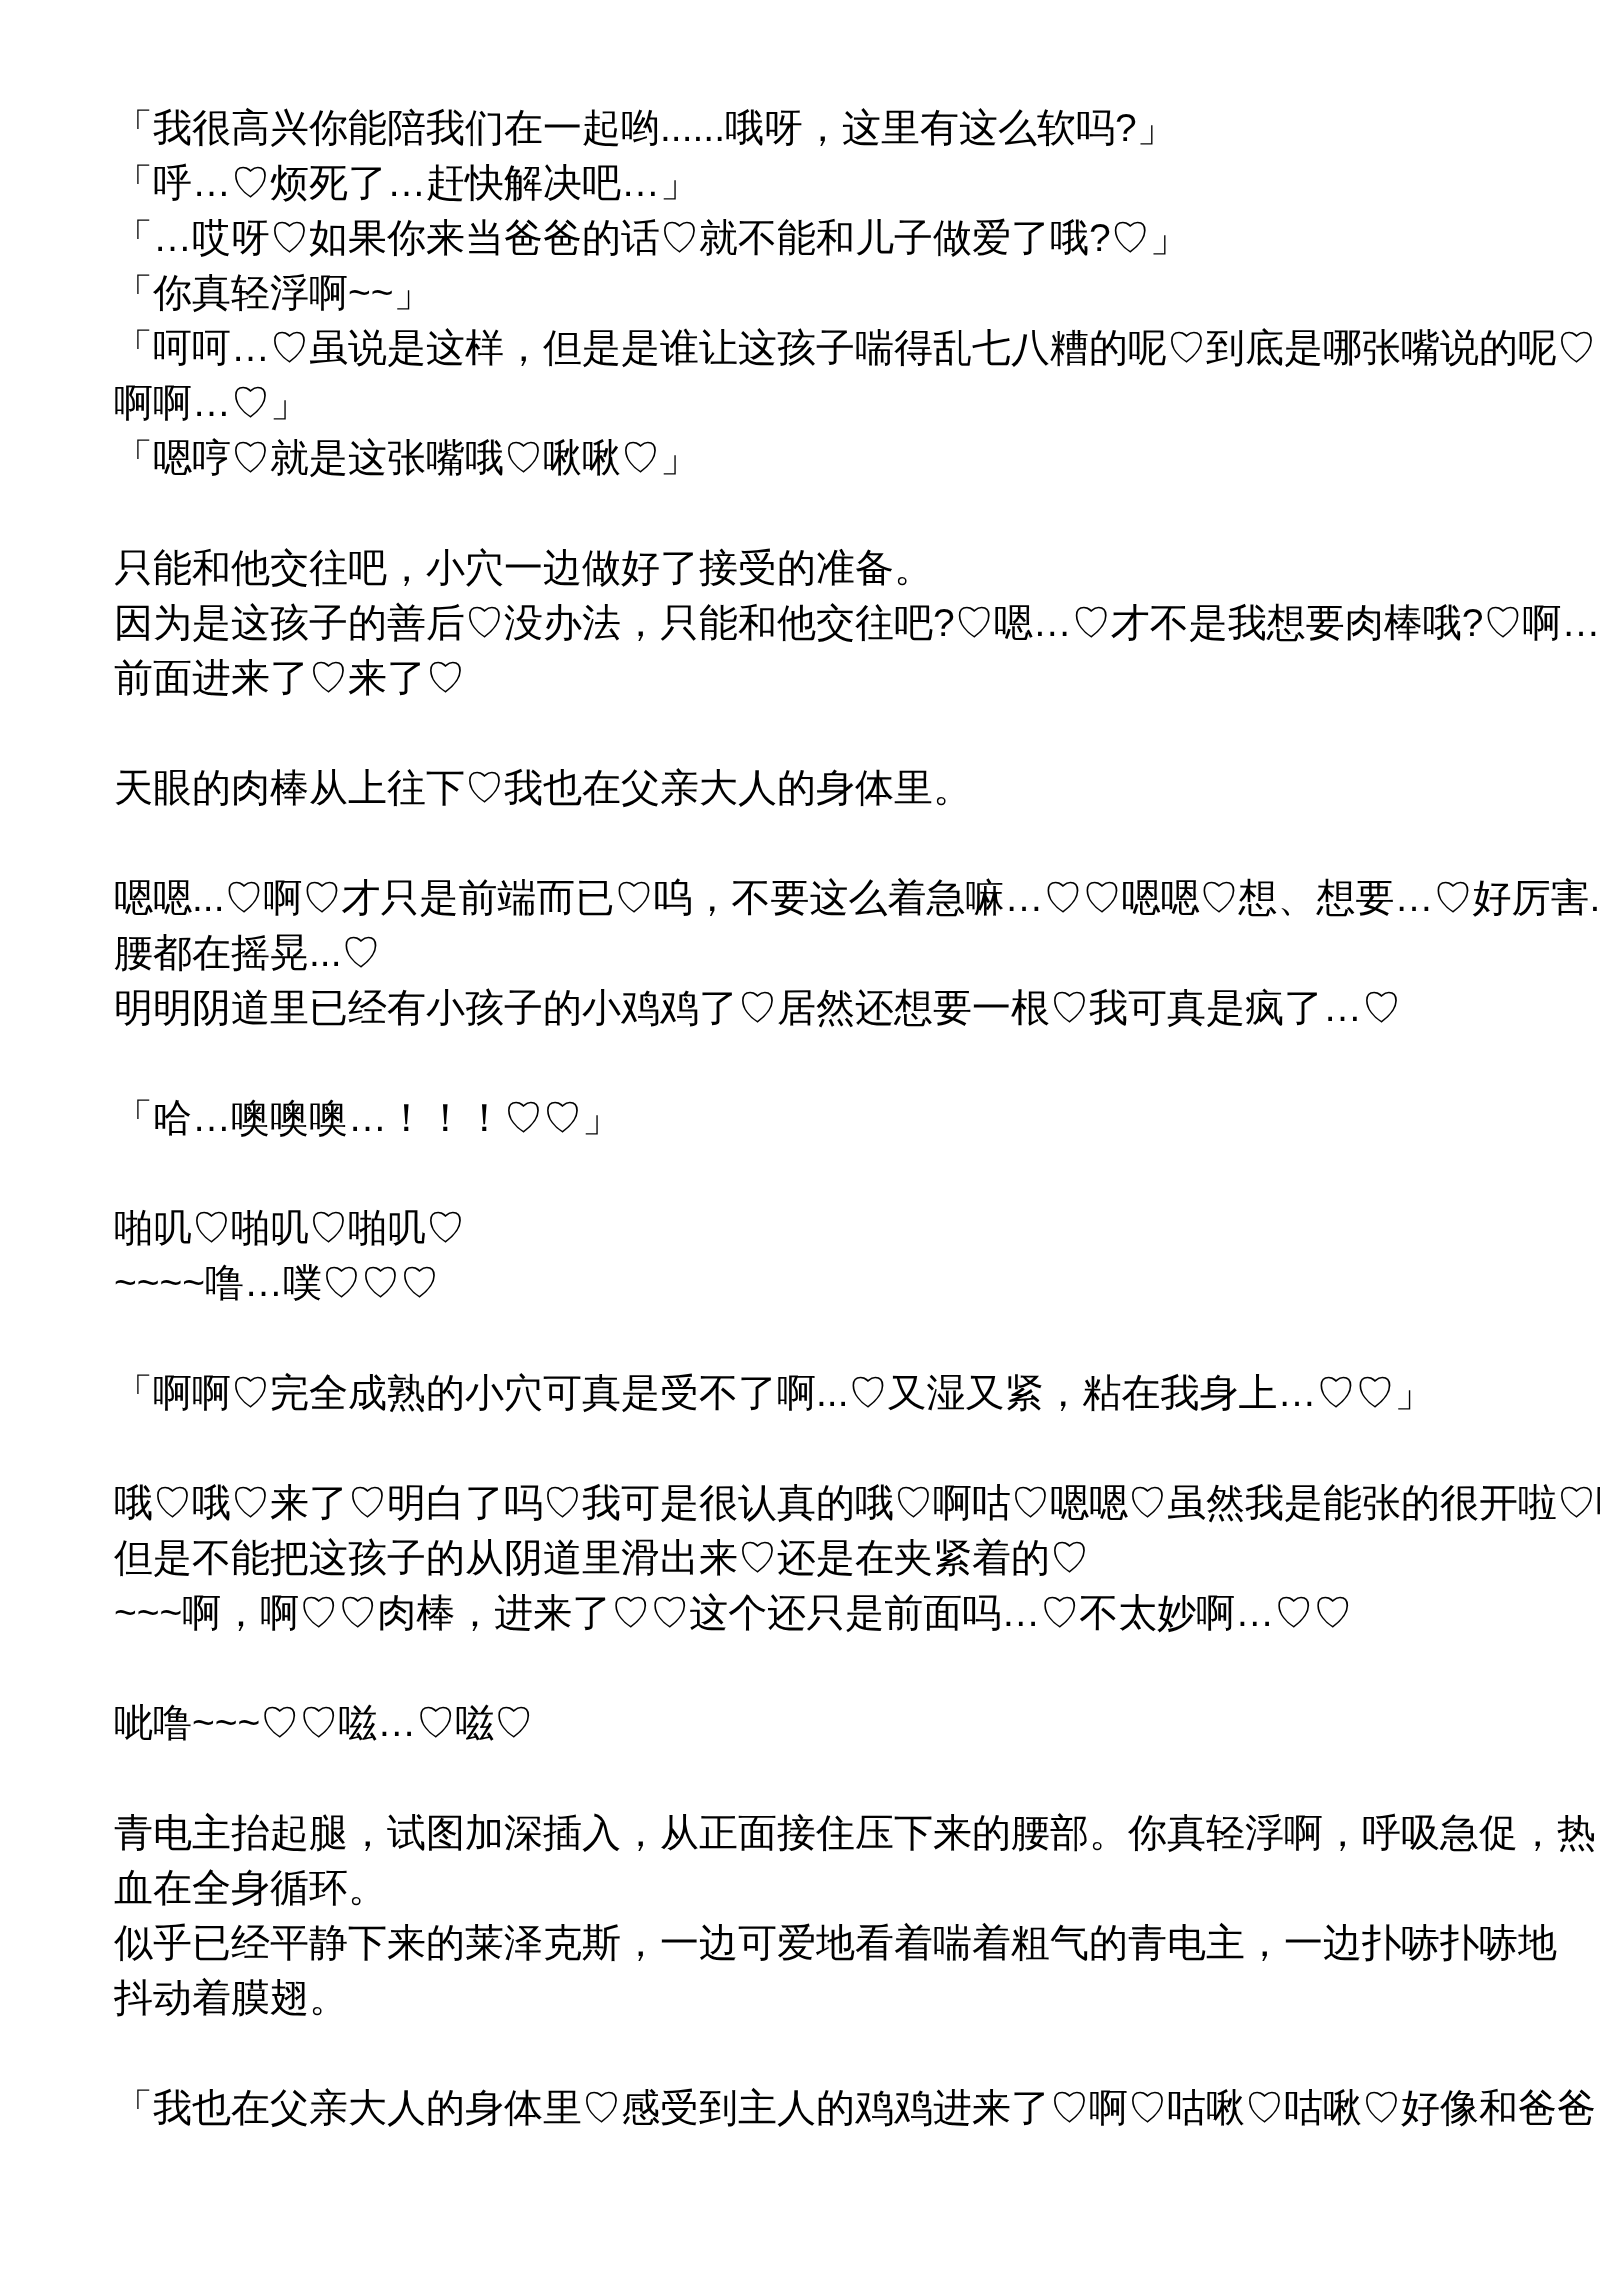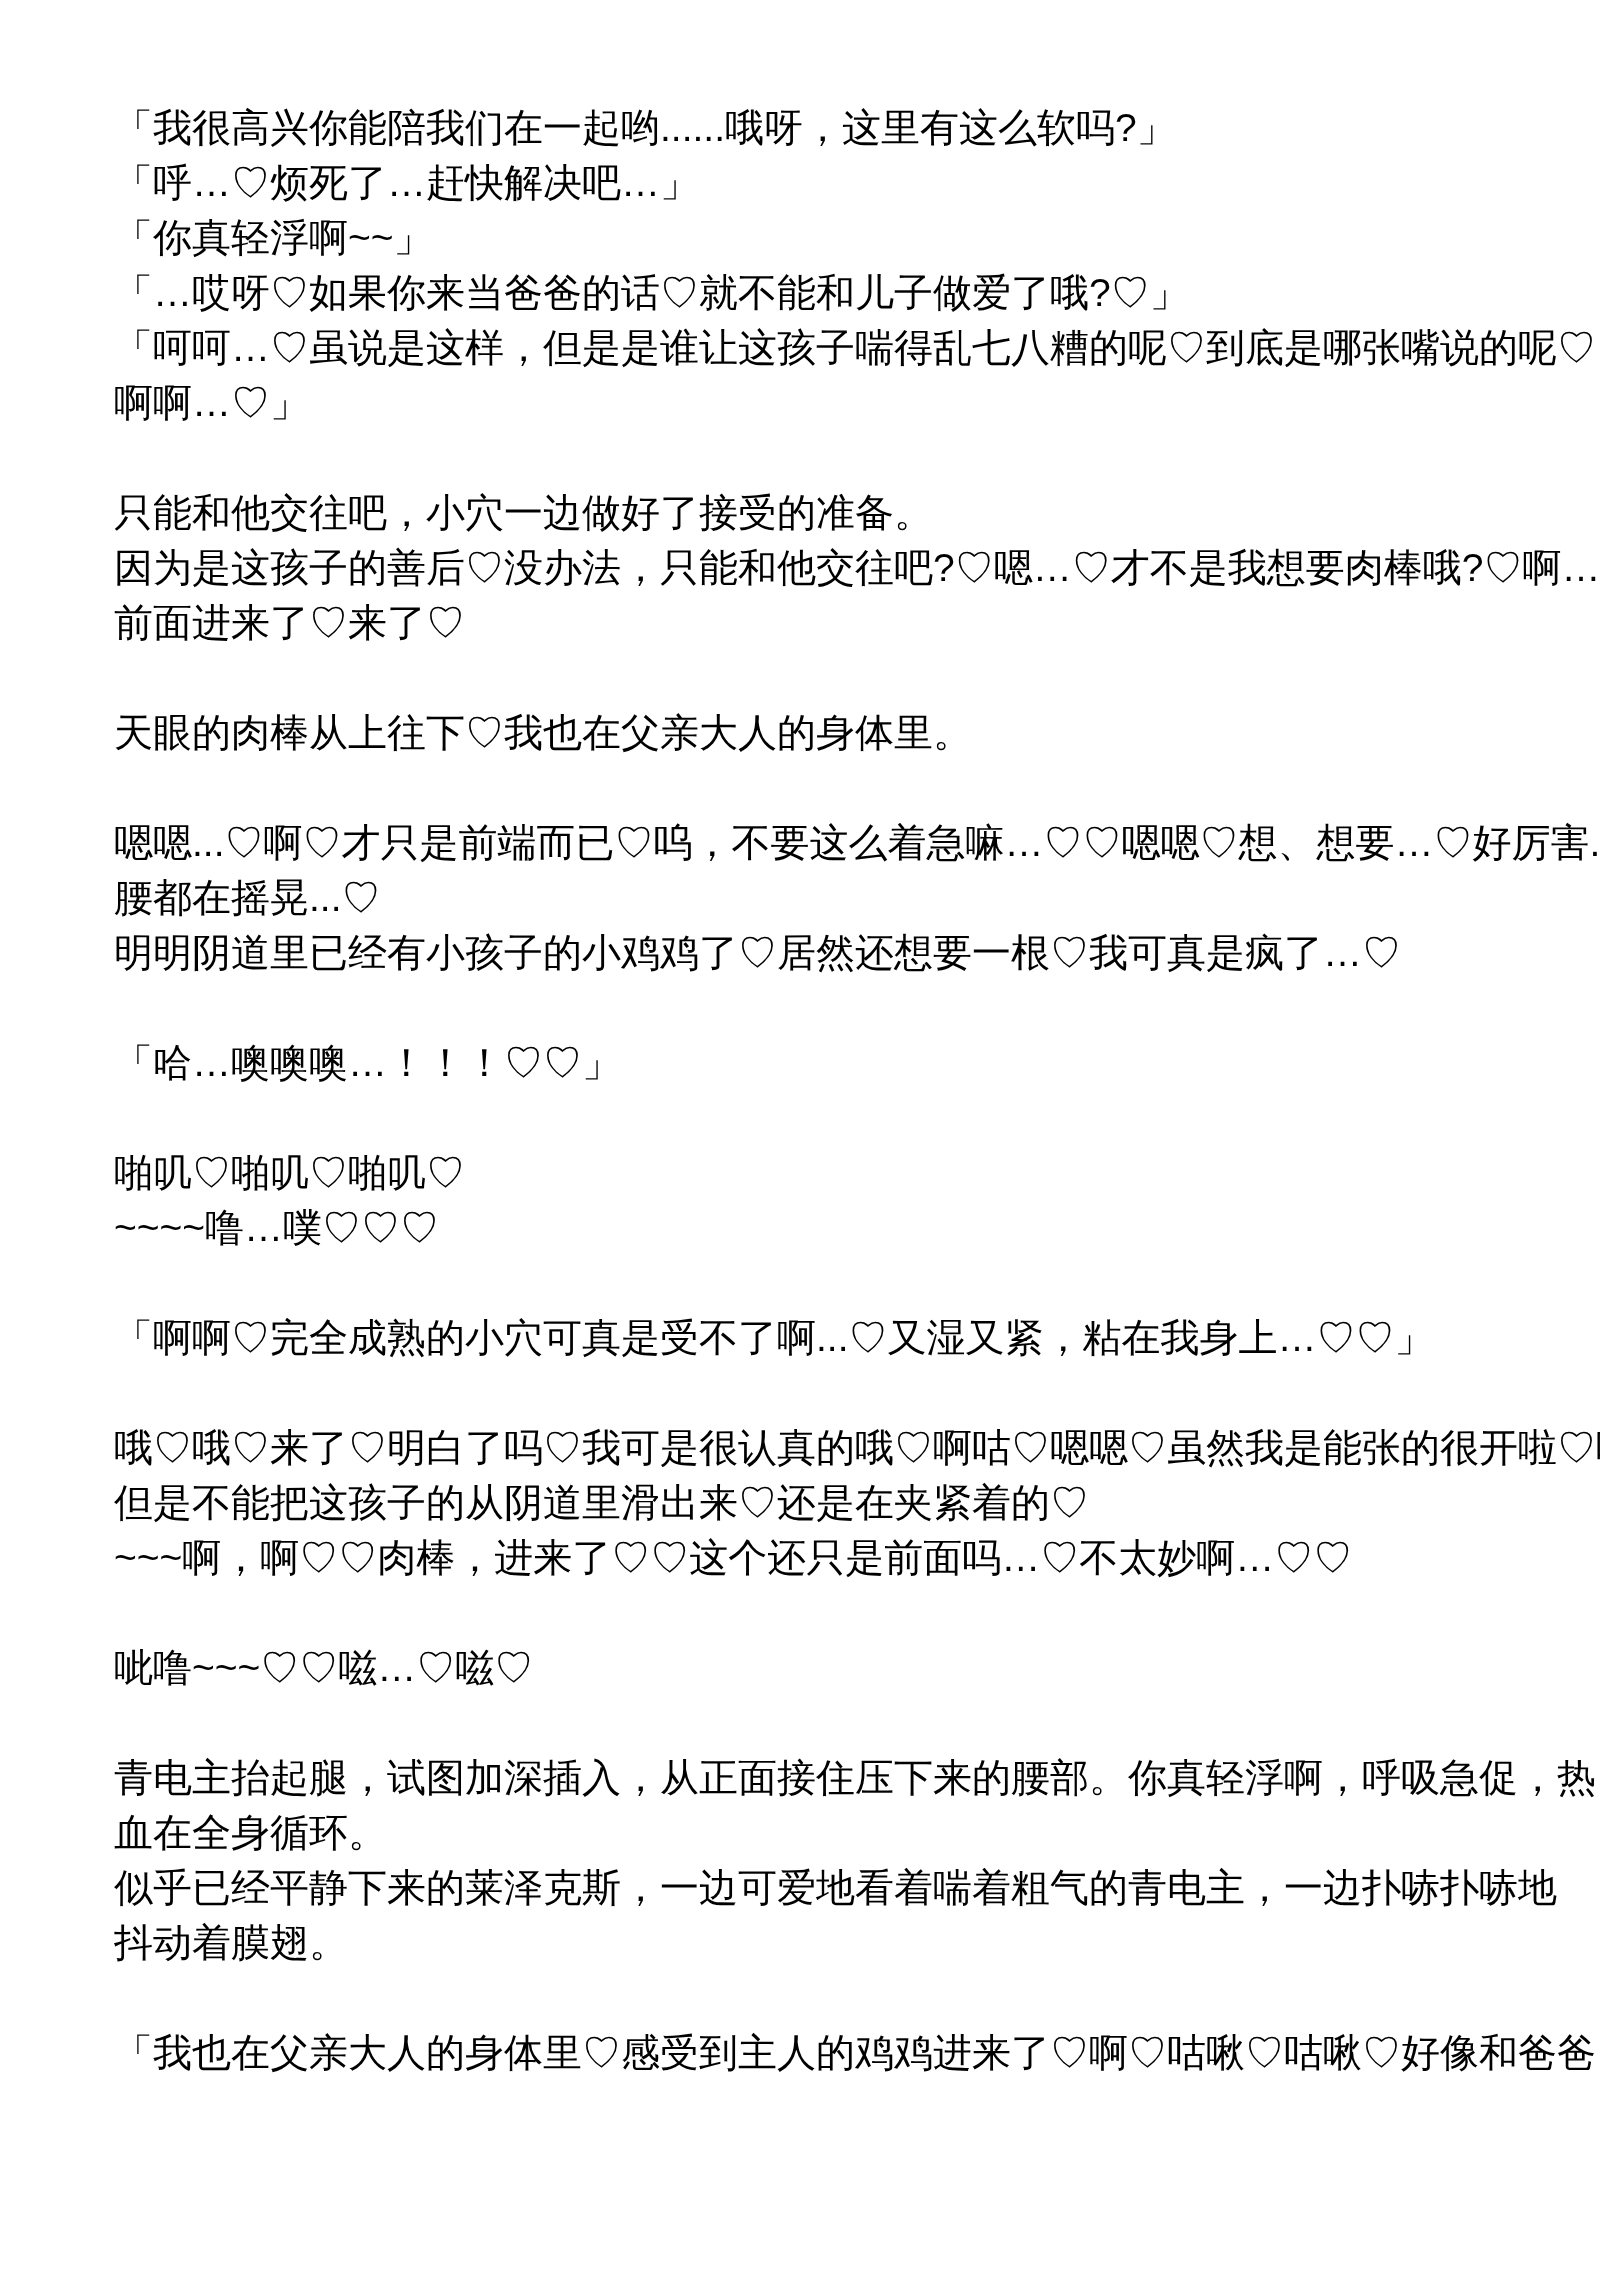--- a/index.html
+++ b/index.html
@@ -34,24 +34,25 @@
     height: 55px;
   }
 </style>
 </head>
 <body>
 
 <div class="page">
   <div class="text-block">
       <div class="text-line">「我很高兴你能陪我们在一起哟......哦呀，这里有这么软吗?」</div>
       <div class="text-line">「呼…♡烦死了…赶快解决吧…」</div>
+      <div class="text-line">「…哎呀♡如果你来当爸爸的话♡就不能和儿子做爱了哦?♡」</div>
       <div class="text-line">「你真轻浮啊~~」</div>
-      <div class="text-line">「…哎呀♡如果你来当爸爸的话♡就不能和儿子做爱了哦?♡」</div>
       <div class="text-line">「呵呵…♡虽说是这样，但是是谁让这孩子喘得乱七八糟的呢♡到底是哪张嘴说的呢♡</div>
       <div class="text-line">啊啊…♡」</div>
+      <div class="text-line">「嗯哼♡就是这张嘴哦♡啾啾♡」</div>
       <div class="text-line blank-line"></div>
       <div class="text-line">只能和他交往吧，小穴一边做好了接受的准备。</div>
       <div class="text-line">因为是这孩子的善后♡没办法，只能和他交往吧?♡嗯…♡才不是我想要肉棒哦?♡啊…</div>
       <div class="text-line">前面进来了♡来了♡</div>
       <div class="text-line blank-line"></div>
       <div class="text-line">天眼的肉棒从上往下♡我也在父亲大人的身体里。</div>
       <div class="text-line blank-line"></div>
       <div class="text-line">嗯嗯...♡啊♡才只是前端而已♡呜，不要这么着急嘛…♡♡嗯嗯♡想、想要…♡好厉害...♡</div>
       <div class="text-line">腰都在摇晃...♡</div>
       <div class="text-line">明明阴道里已经有小孩子的小鸡鸡了♡居然还想要一根♡我可真是疯了…♡</div>

